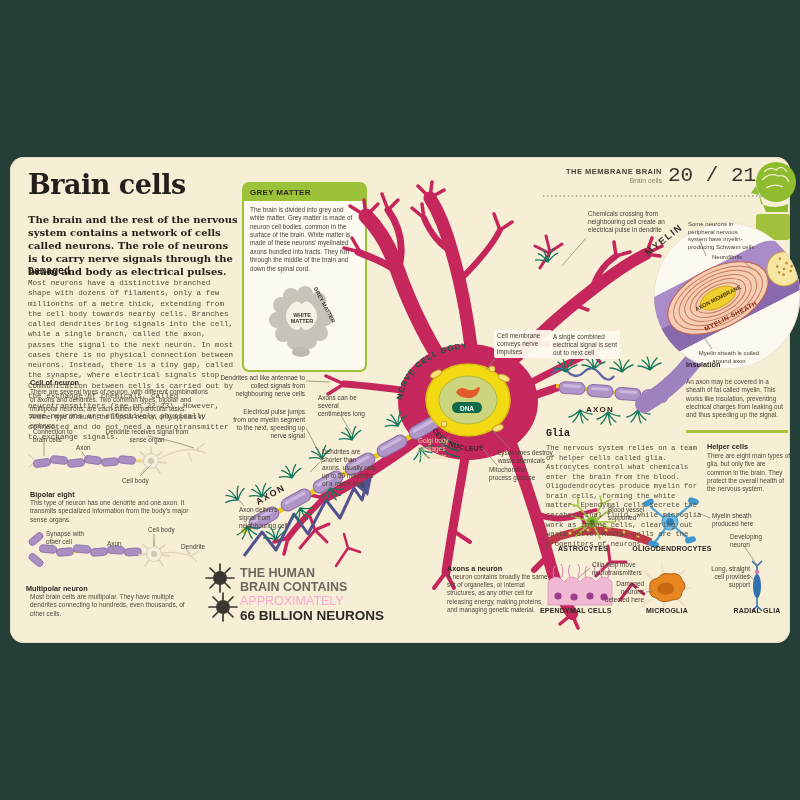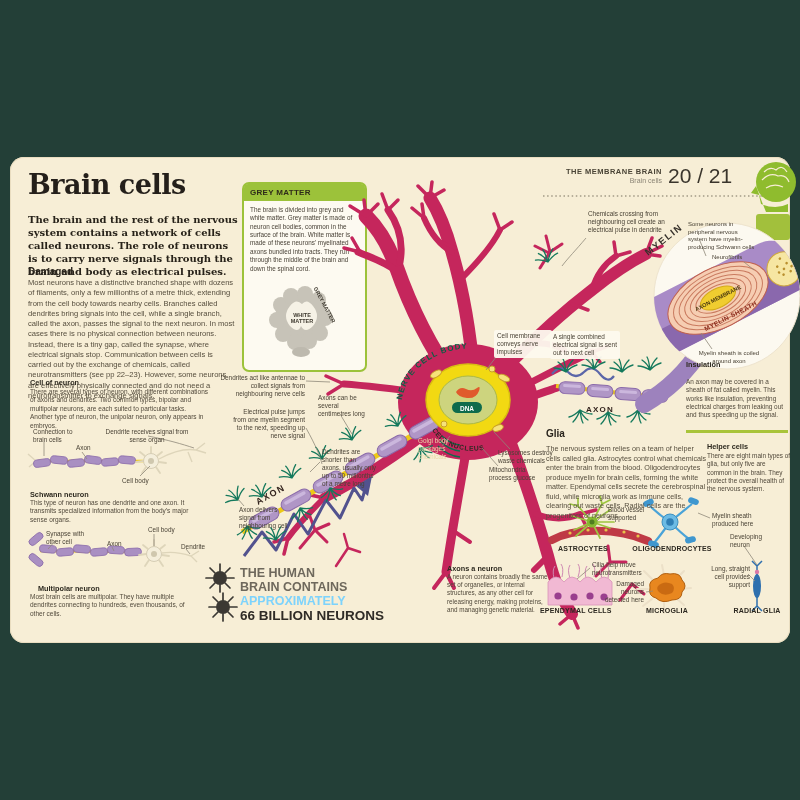--- a/index.html
+++ b/index.html
@@ -1,21 +1,21 @@
 <!DOCTYPE html>
 <html><head>
 <meta charset="utf-8">
 <style>
   html,body{margin:0;padding:0;background:#233f37;}
   #stage{position:relative;width:800px;height:800px;background:#233f37;overflow:hidden;
          font-family:"Liberation Sans",sans-serif;}
   #page{position:absolute;left:10px;top:157px;width:780px;height:486px;background:#f7eed6;
         border-radius:14px;box-shadow:0 0 0 1px #e9ddc0 inset;}
   .t{position:absolute;color:#4a4336;}
-  .serif{font-family:Liberation Sans, sans-serif;}
+  .serif{font-family:Liberation Mono, monospace;}
   .slab{font-family:"DejaVu Serif",serif;}
   .co{position:absolute;font-size:6.4px;line-height:1.25;color:#4a4336;}
   .cobox{background:rgba(253,249,238,.95);border-radius:2px;padding:2px 3px;}
   .hd{font-weight:bold;color:#2e2a20;font-size:7.3px;}
   .body-s{font-size:6.5px;line-height:1.3;color:#51493b;}
   .cap{position:absolute;font-weight:bold;font-size:7px;color:#2c2820;letter-spacing:.2px;}
   #gmbox{position:absolute;left:242px;top:182px;width:121px;height:186px;background:#fdfaf1;
          border:2px solid #9cc23a;border-radius:7px;}
   #gmbox .bar{background:#9cc23a;color:#2f2b1a;font-weight:bold;font-size:8px;
               padding:4px 6px;border-radius:4px 4px 0 0;letter-spacing:.3px;}
@@ -410,28 +410,28 @@
   <div class="t" style="left:286px;top:312px;width:32px;text-align:center;font-size:5.5px;font-weight:bold;color:#3f3a30">WHITE MATTER</div>
   <div class="t" style="left:318px;top:286px;font-size:5.5px;font-weight:bold;color:#3f3a30;transform:rotate(62deg);transform-origin:left top">GREY MATTER</div>
 
   <div class="t hd" style="left:30px;top:378px">Cell of neuron</div>
   <div class="t body-s" style="left:30px;top:388px;width:178px">There are several types of neuron, with different combinations of axons and dendrites. Two common types, bipolar and multipolar neurons, are each suited to particular tasks. Another type of neuron, the unipolar neuron, only appears in embryos.</div>
   <div class="co" style="left:33px;top:428px;width:50px">Connection to brain cells</div>
   <div class="co" style="left:76px;top:444px">Axon</div>
   <div class="co" style="left:102px;top:428px;width:90px;text-align:center">Dendrite receives signal from sense organ</div>
   <div class="co" style="left:122px;top:477px">Cell body</div>
 
-  <div class="t hd" style="left:30px;top:490px">Schwann neuron</div>
+  <div class="t hd" style="left:30px;top:490px">Bipolar eight</div>
   <div class="t body-s" style="left:30px;top:499px;width:172px">This type of neuron has one dendrite and one axon. It transmits specialized information from the body's major sense organs.</div>
   <div class="co" style="left:46px;top:530px;width:46px">Synapse with other cell</div>
   <div class="co" style="left:107px;top:540px">Axon</div>
   <div class="co" style="left:148px;top:526px">Cell body</div>
   <div class="co" style="left:181px;top:543px">Dendrite</div>
 
-  <div class="t hd" style="left:38px;top:584px">Multipolar neuron</div>
+  <div class="t hd" style="left:26px;top:584px">Multipolar neuron</div>
   <div class="t body-s" style="left:30px;top:593px;width:162px">Most brain cells are multipolar. They have multiple dendrites connecting to hundreds, even thousands, of other cells.</div>
 
   <div class="co" style="left:213px;top:374px;width:92px;text-align:right">Dendrites act like antennae to collect signals from neighbouring nerve cells</div>
   <div class="co" style="left:231px;top:408px;width:74px;text-align:right">Electrical pulse jumps from one myelin segment to the next, speeding up nerve signal</div>
   <div class="co" style="left:318px;top:394px;width:52px">Axons can be several centimetres long</div>
   <div class="co" style="left:322px;top:448px;width:54px">Dendrites are shorter than axons, usually only up to 50 millionths of a metre long</div>
   <div class="co" style="left:239px;top:506px;width:50px">Axon delivers signal from neighbouring cell</div>
   <div class="co cobox" style="left:494px;top:330px;width:52px">Cell membrane conveys nerve impulses</div>
   <div class="co cobox" style="left:550px;top:331px;width:64px">A single combined electrical signal is sent out to next cell</div>
   <div class="co" style="left:588px;top:210px;width:84px">Chemicals crossing from neighbouring cell create an electrical pulse in dendrite</div>
@@ -460,19 +460,19 @@
   <div class="co" style="left:730px;top:533px;width:50px">Developing neuron</div>
   <div class="co" style="left:592px;top:561px;width:60px">Cilia help move neurotransmitters</div>
   <div class="co" style="left:596px;top:580px;width:48px;text-align:right">Damaged neurons detected here</div>
   <div class="co" style="left:706px;top:565px;width:44px;text-align:right">Long, straight cell provides support</div>
   <div class="cap" style="left:540px;top:607px;width:84px">EPENDYMAL CELLS</div>
   <div class="cap" style="left:637px;top:607px;width:60px;text-align:center">MICROGLIA</div>
   <div class="cap" style="left:727px;top:607px;width:60px;text-align:center">RADIAL GLIA</div>
 
   <div class="t" style="left:240px;top:566px;font-size:12.5px;font-weight:bold;color:#6e685c;line-height:1.12">THE HUMAN</div>
   <div class="t" style="left:240px;top:580px;font-size:12.5px;font-weight:bold;color:#6e685c">BRAIN CONTAINS</div>
-  <div class="t" style="left:240px;top:594px;font-size:12.5px;font-weight:bold;color:#7dd3fc">APPROXIMATELY</div>
+  <div class="t" style="left:240px;top:594px;font-size:12.5px;font-weight:normal;color:#f9a8d4">APPROXIMATELY</div>
   <div class="t" style="left:240px;top:608px;font-size:13.5px;font-weight:bold;color:#2f2b26">66 BILLION NEURONS</div>
 
   <div class="t hd" style="left:447px;top:564px">Axons a neuron</div>
   <div class="t" style="left:447px;top:573px;width:106px;font-size:6.3px;line-height:1.3;color:#51493b">A neuron contains broadly the same set of organelles, or internal structures, as any other cell for releasing energy, making proteins, and managing genetic material.</div>
 
 </div>
 
 </body></html>

